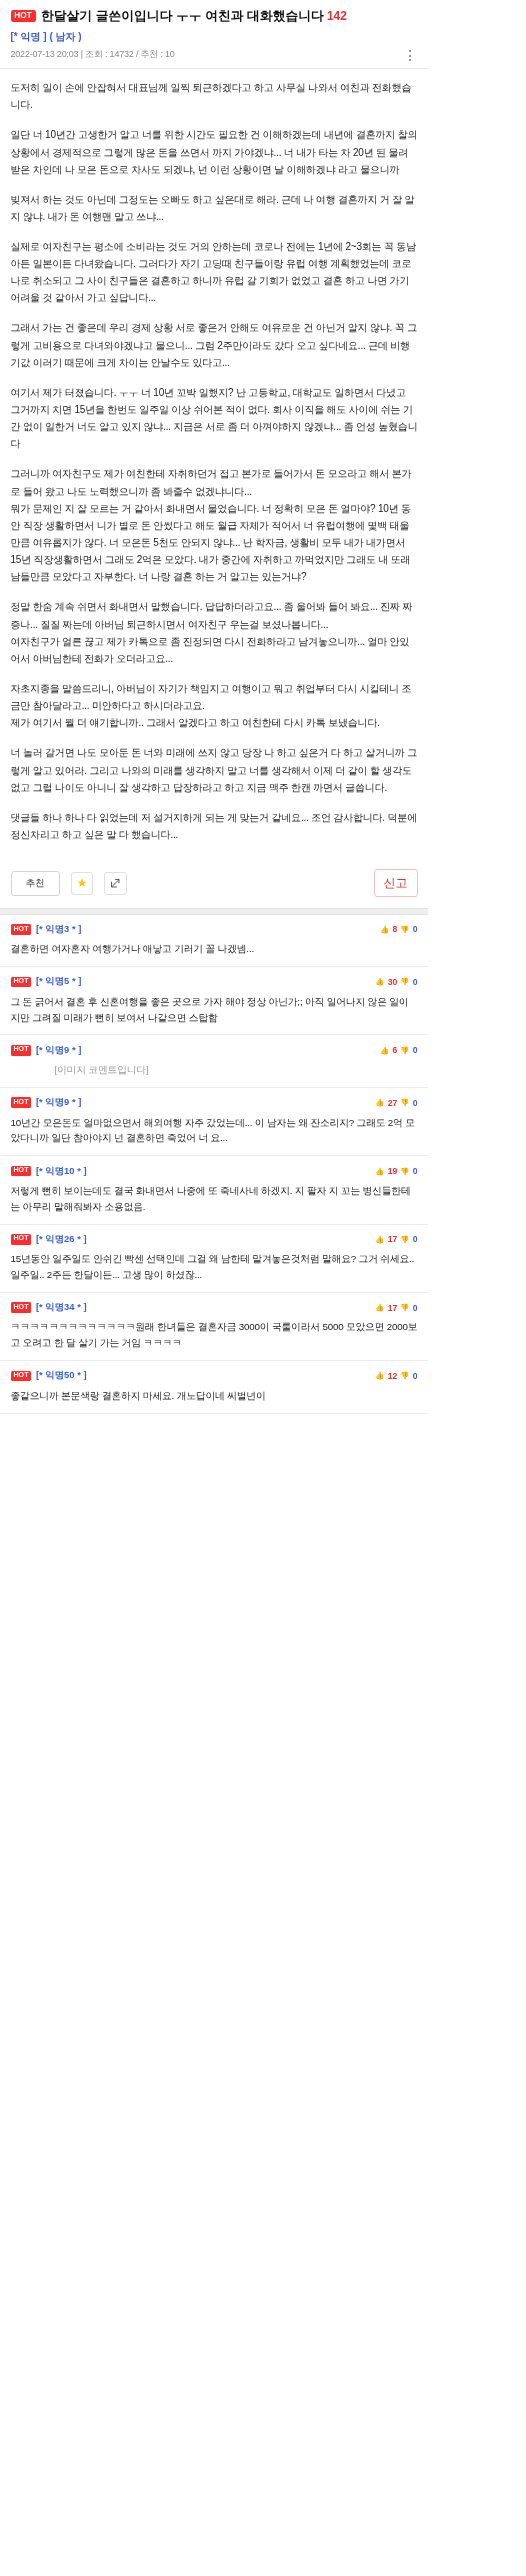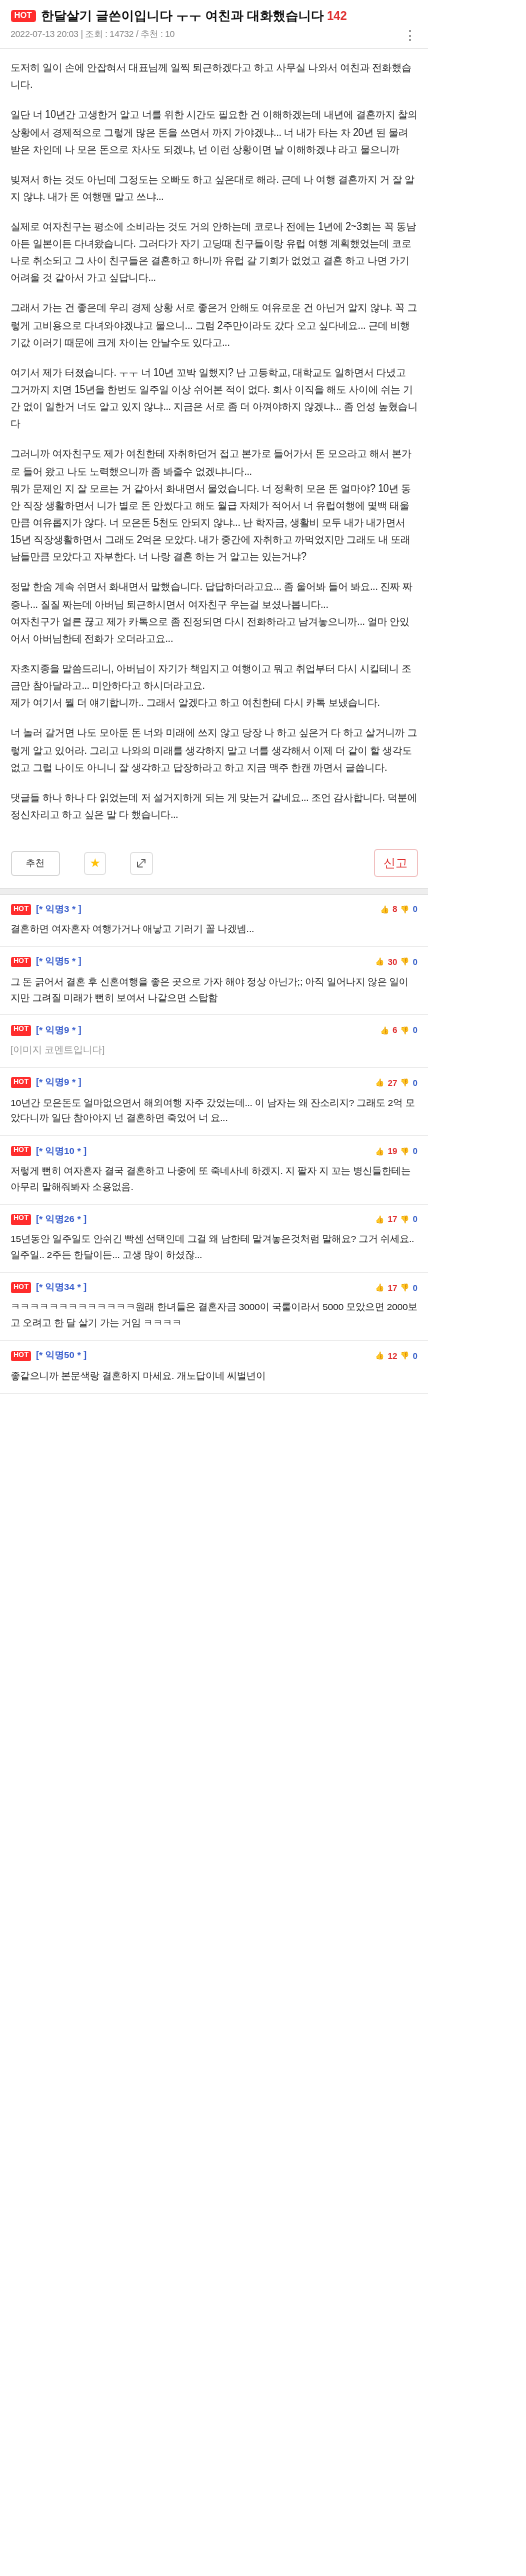--- a/index.html
+++ b/index.html
@@ -80,21 +80,21 @@
     line-height:1.72;
     color:#222;
     letter-spacing:-0.2px;
   }
   .post-body p { margin:0 0 12.8px 0; white-space:pre-wrap; word-break:break-word; }
 
   
   .action-bar {
     display:flex;
     align-items:center;
-    gap:24px;
+    gap:11px;
     padding:9px 10.5px 10.5px 10.5px;
   }
   .btn-recommend {
     border:0.8px solid #d5d5d5;
     background:#fff;
     border-radius:3px;
     font-size:9.4px;
     color:#333;
     padding:5.3px 14.3px;
     cursor:pointer;
@@ -142,34 +142,35 @@
   .thumb { font-size:7.5px; }
   .c-text {
     margin-top:5.3px;
     font-size:9.8px;
     line-height:1.62;
     color:#222;
     letter-spacing:-0.2px;
     word-break:break-word;
     white-space:pre-wrap;
   }
-  .c-text.deleted { color:#999; }
+  .c-text.deleted { color:#999;margin-left:44px; }
 </style>
 </head>
 <body>
 
 <div class="page">
 
   <div class="post-header">
     <div class="title-row">
       <span class="badge-hot">HOT</span>
       <div class="post-title">
         <span>한달살기 글쓴이입니다 ㅜㅜ 여친과 대화했습니다</span><span class="comment-count">142</span>
       </div>
     </div>
+    <div class="author-row">[* 익명 ] ( 남자 )</div>
     <div class="meta-row">
       <span class="meta-left">2022-07-13 20:03 | 조회 : 14732 / 추천 : 10</span>
       <span class="kebab">
           <i></i>
           <i></i>
           <i></i>
         </span>
     </div>
   </div>
 
@@ -269,21 +270,21 @@
       <div class="c-top">
         <span class="c-hot">HOT</span>
         <span class="c-nick">[* 익명10 * ]</span>
         <span class="c-votes">
           <span class="thumb up">👍</span>
           <span class="up">19</span>
           <span class="thumb down">👎</span>
           <span class="down">0</span>
         </span>
       </div>
-      <div class="c-text">저렇게 뻔히 여자혼자 결국 결혼하고 나중에 또 죽네사네 하겠지. 지 팔자 지 꼬는 병신들한테는 아무리 말해줘봐자 소용없음.</div>
+      <div class="c-text">저렇게 뻔히 보이는데도 결국 화내면서 나중에 또 죽네사네 하겠지. 지 팔자 지 꼬는 병신들한테는 아무리 말해줘봐자 소용없음.</div>
     </div>
 
     <div class="comment">
       <div class="c-top">
         <span class="c-hot">HOT</span>
         <span class="c-nick">[* 익명26 * ]</span>
         <span class="c-votes">
           <span class="thumb up">👍</span>
           <span class="up">17</span>
           <span class="thumb down">👎</span>

